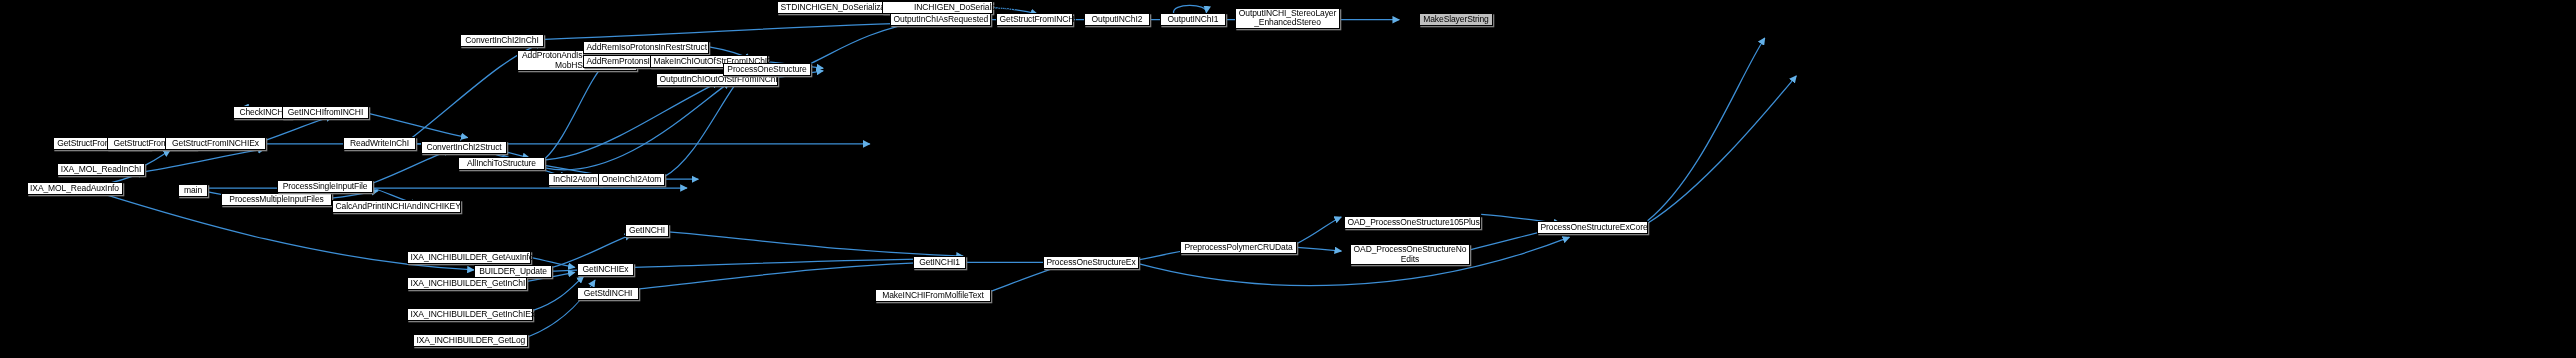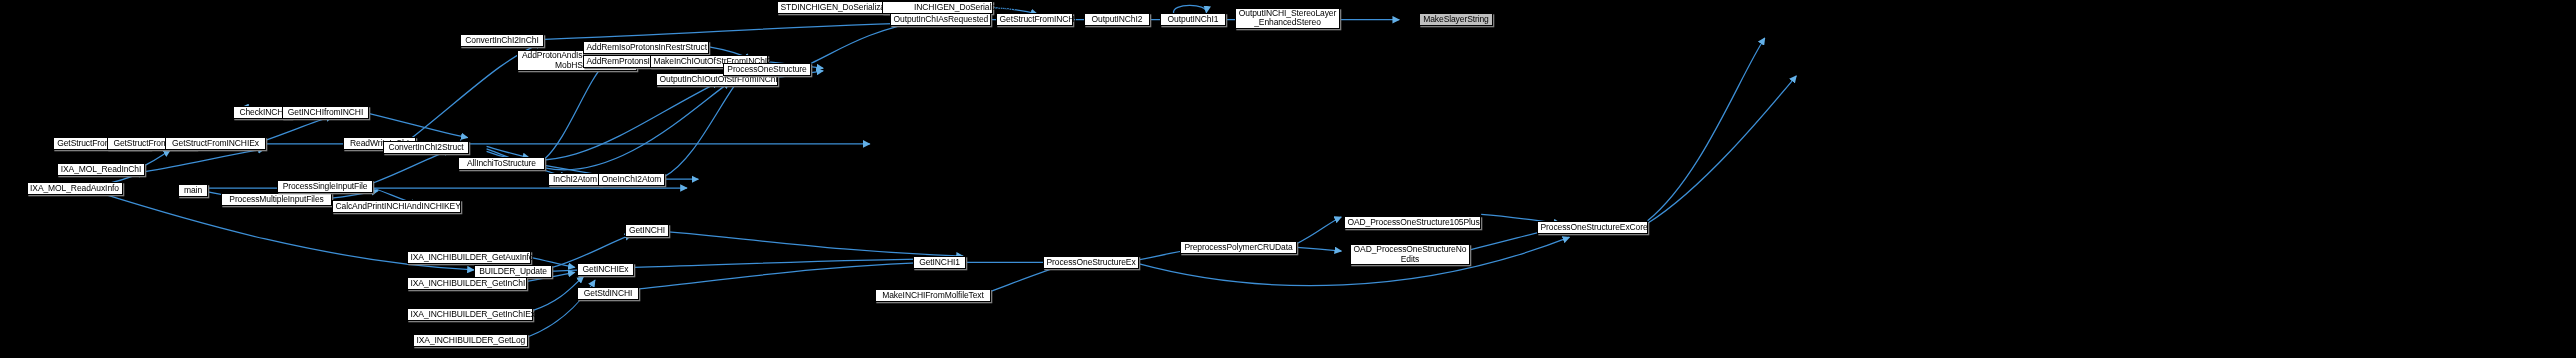--- a/index.html
+++ b/index.html
@@ -121,21 +121,21 @@
       <div class="node" style="left: 57px; top: 163px; width: 88px; height: 13.2px;"><span>IXA_MOL_ReadInChI</span></div>
       <div class="node" style="left: 107px; top: 137px; width: 90px; height: 13.2px;"><span>GetStructFromINCHI</span></div>
       <div class="node" style="left: 165px; top: 137px; width: 101px; height: 13.2px;"><span>GetStructFromINCHIEx</span></div>
       <div class="node" style="left: 233px; top: 106px; width: 59px; height: 13.2px;"><span>CheckINCHI</span></div>
       <div class="node" style="left: 282px; top: 106px; width: 87px; height: 13.2px;"><span>GetINCHIfromINCHI</span></div>
       <div class="node" style="left: 178px; top: 184px; width: 30px; height: 13.2px;"><span>main</span></div>
       <div class="node" style="left: 221px; top: 193px; width: 111px; height: 13.2px;"><span>ProcessMultipleInputFiles</span></div>
       <div class="node" style="left: 277px; top: 180px; width: 96px; height: 13.2px;"><span>ProcessSingleInputFile</span></div>
       <div class="node" style="left: 343px; top: 137px; width: 73px; height: 13.2px;"><span>ReadWriteInChI</span></div>
       <div class="node" style="left: 332px; top: 200px; width: 129px; height: 13.2px;"><span>CalcAndPrintINCHIAndINCHIKEY</span></div>
-      <div class="node" style="left: 383px; top: 141px; width: 86px; height: 13.2px;"><span>ConvertInChI2Struct</span></div>
+      <div class="node" style="left: 421px; top: 141px; width: 86px; height: 13.2px;"><span>ConvertInChI2Struct</span></div>
       <div class="node" style="left: 460px; top: 34px; width: 84px; height: 13.2px;"><span>ConvertInChI2InChI</span></div>
       <div class="node" style="left: 458px; top: 157px; width: 87px; height: 13.2px;"><span>AllInchiToStructure</span></div>
       <div class="node" style="left: 517px; top: 50px; width: 120px; height: 21.4px;"><span>AddProtonAndIsoHBalanceTo
 MobHStruct</span></div>
       <div class="node" style="left: 548px; top: 173px; width: 54px; height: 13.2px;"><span>InChI2Atom</span></div>
       <div class="node" style="left: 583px; top: 41px; width: 126px; height: 13.2px;"><span>AddRemIsoProtonsInRestrStruct</span></div>
       <div class="node" style="left: 583px; top: 55px; width: 113px; height: 13.2px;"><span>AddRemProtonsInRestrStruct</span></div>
       <div class="node" style="left: 598px; top: 173px; width: 67px; height: 13.2px; justify-content: flex-end;"><span>OneInChI2Atom</span></div>
       <div class="node" style="left: 650px; top: 55px; width: 118px; height: 13.2px;"><span>MakeInChIOutOfStrFromINChI2</span></div>
       <div class="node" style="left: 656px; top: 73px; width: 122px; height: 13.2px;"><span>OutputInChIOutOfStrFromINChI</span></div>

